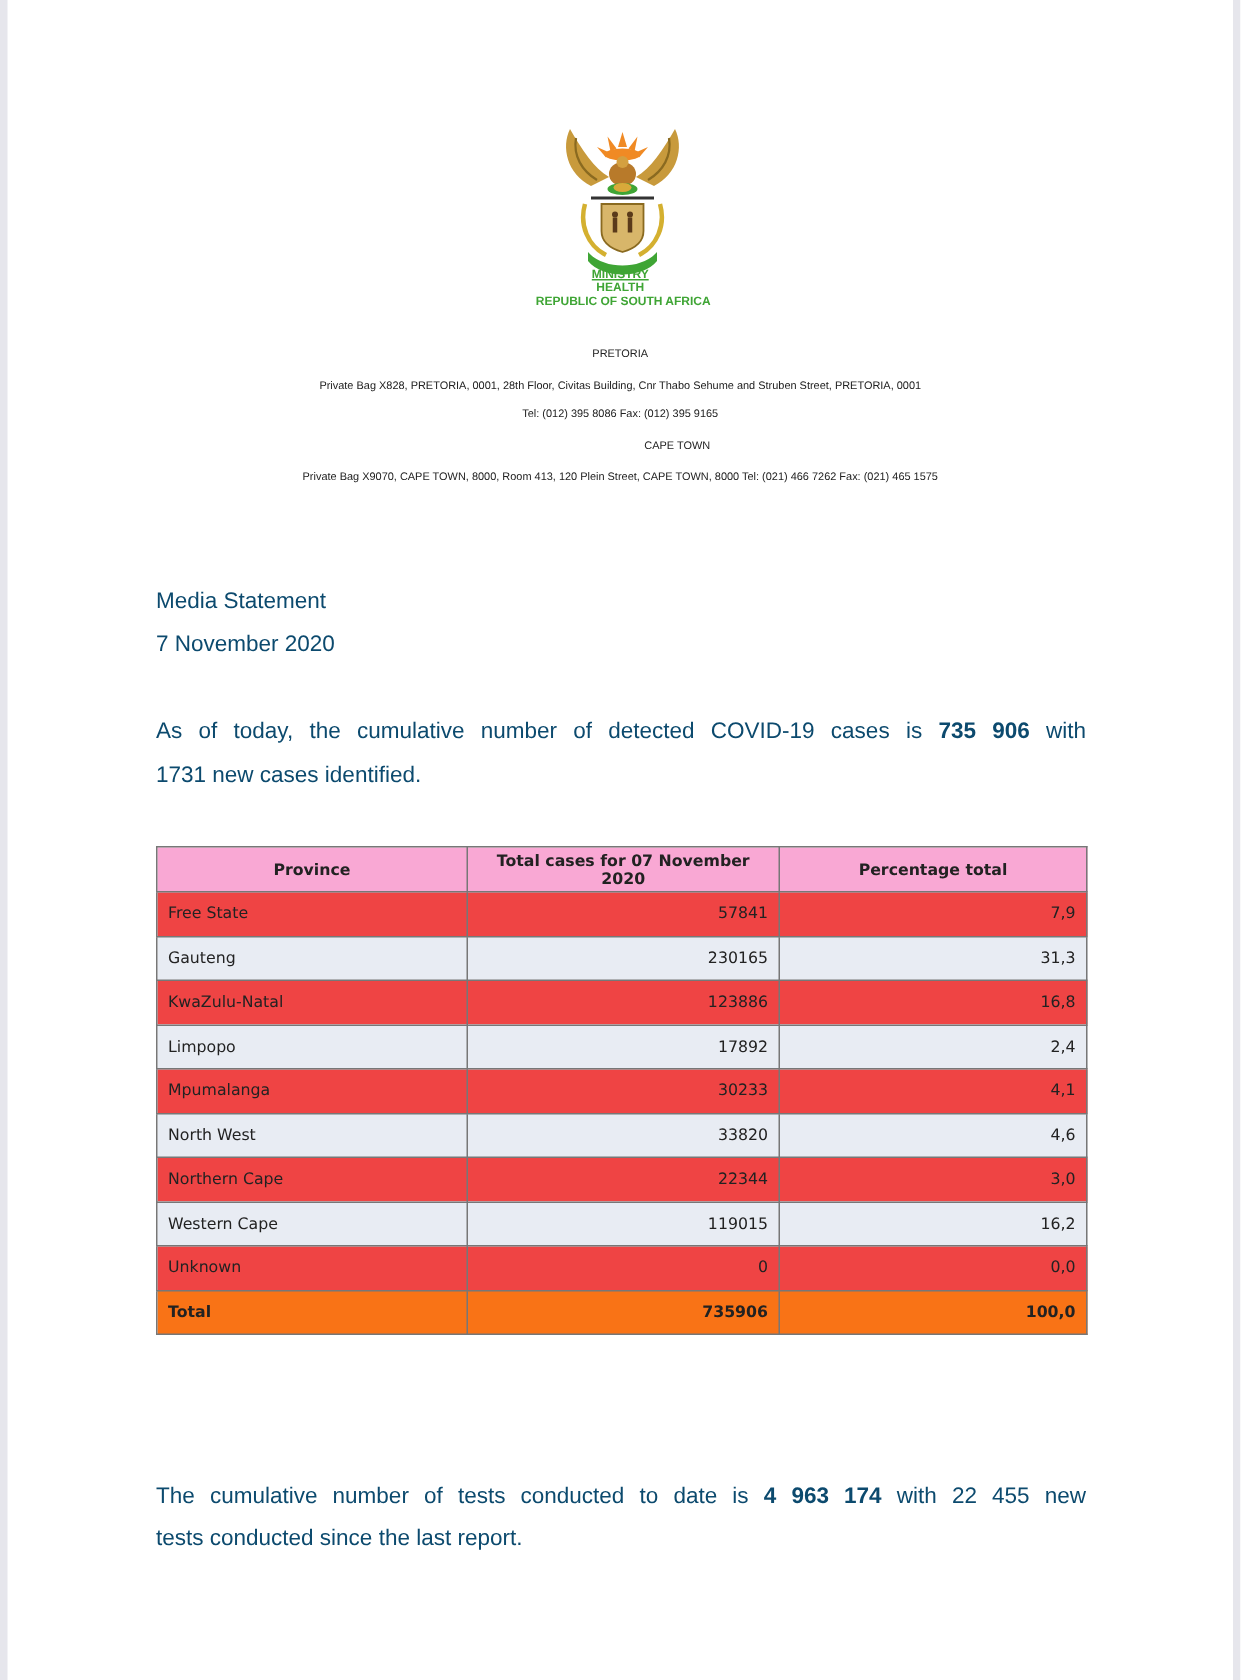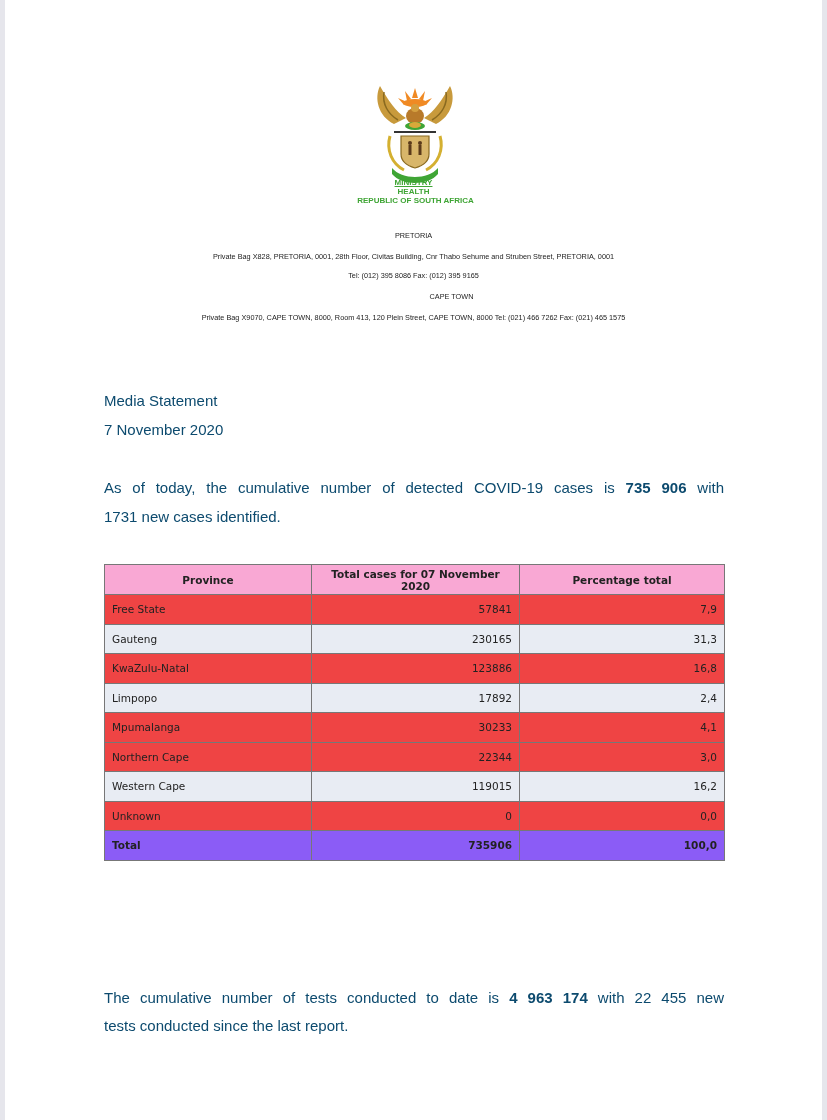--- a/index.html
+++ b/index.html
@@ -37,21 +37,21 @@
 
   table.cases {
     position: absolute; left: 104px; top: 564px; width: 621px;
     border-collapse: collapse; font-family: "DejaVu Sans", sans-serif; font-size: 10.5px; color: #222;
   }
   table.cases th, table.cases td { border: 1.5px solid #777; height: 28.5px; padding: 0 7px; }
   table.cases th { background: #f9a8d4; font-weight: bold; text-align: center; font-size: 10.5px; height: 29px; }
   table.cases tr.r-light td { background: #e8ecf3; }
   table.cases tr.r-dark td { background: #ef4444; }
   table.cases td.num { text-align: right; }
-  table.cases tr.total td { font-weight: bold; background: #8b5cf6; }
+  table.cases tr.total td { font-weight: bold; background: #f97316; }
   .c1 { width: 192px; }
   .c2 { width: 193px; }
   .c3 { width: 190px; }
 </style>
 </head>
 <body>
 
 <div class="edge-left"></div>
 <div class="edge-right"></div>
 
@@ -136,20 +136,25 @@
       <tr class="r-light">
         <td>Limpopo</td>
         <td class="num">17892</td>
         <td class="num">2,4</td>
       </tr>
       <tr class="r-dark">
         <td>Mpumalanga</td>
         <td class="num">30233</td>
         <td class="num">4,1</td>
       </tr>
+      <tr class="r-light">
+        <td>North West</td>
+        <td class="num">33820</td>
+        <td class="num">4,6</td>
+      </tr>
       <tr class="r-dark">
         <td>Northern Cape</td>
         <td class="num">22344</td>
         <td class="num">3,0</td>
       </tr>
       <tr class="r-light">
         <td>Western Cape</td>
         <td class="num">119015</td>
         <td class="num">16,2</td>
       </tr>

